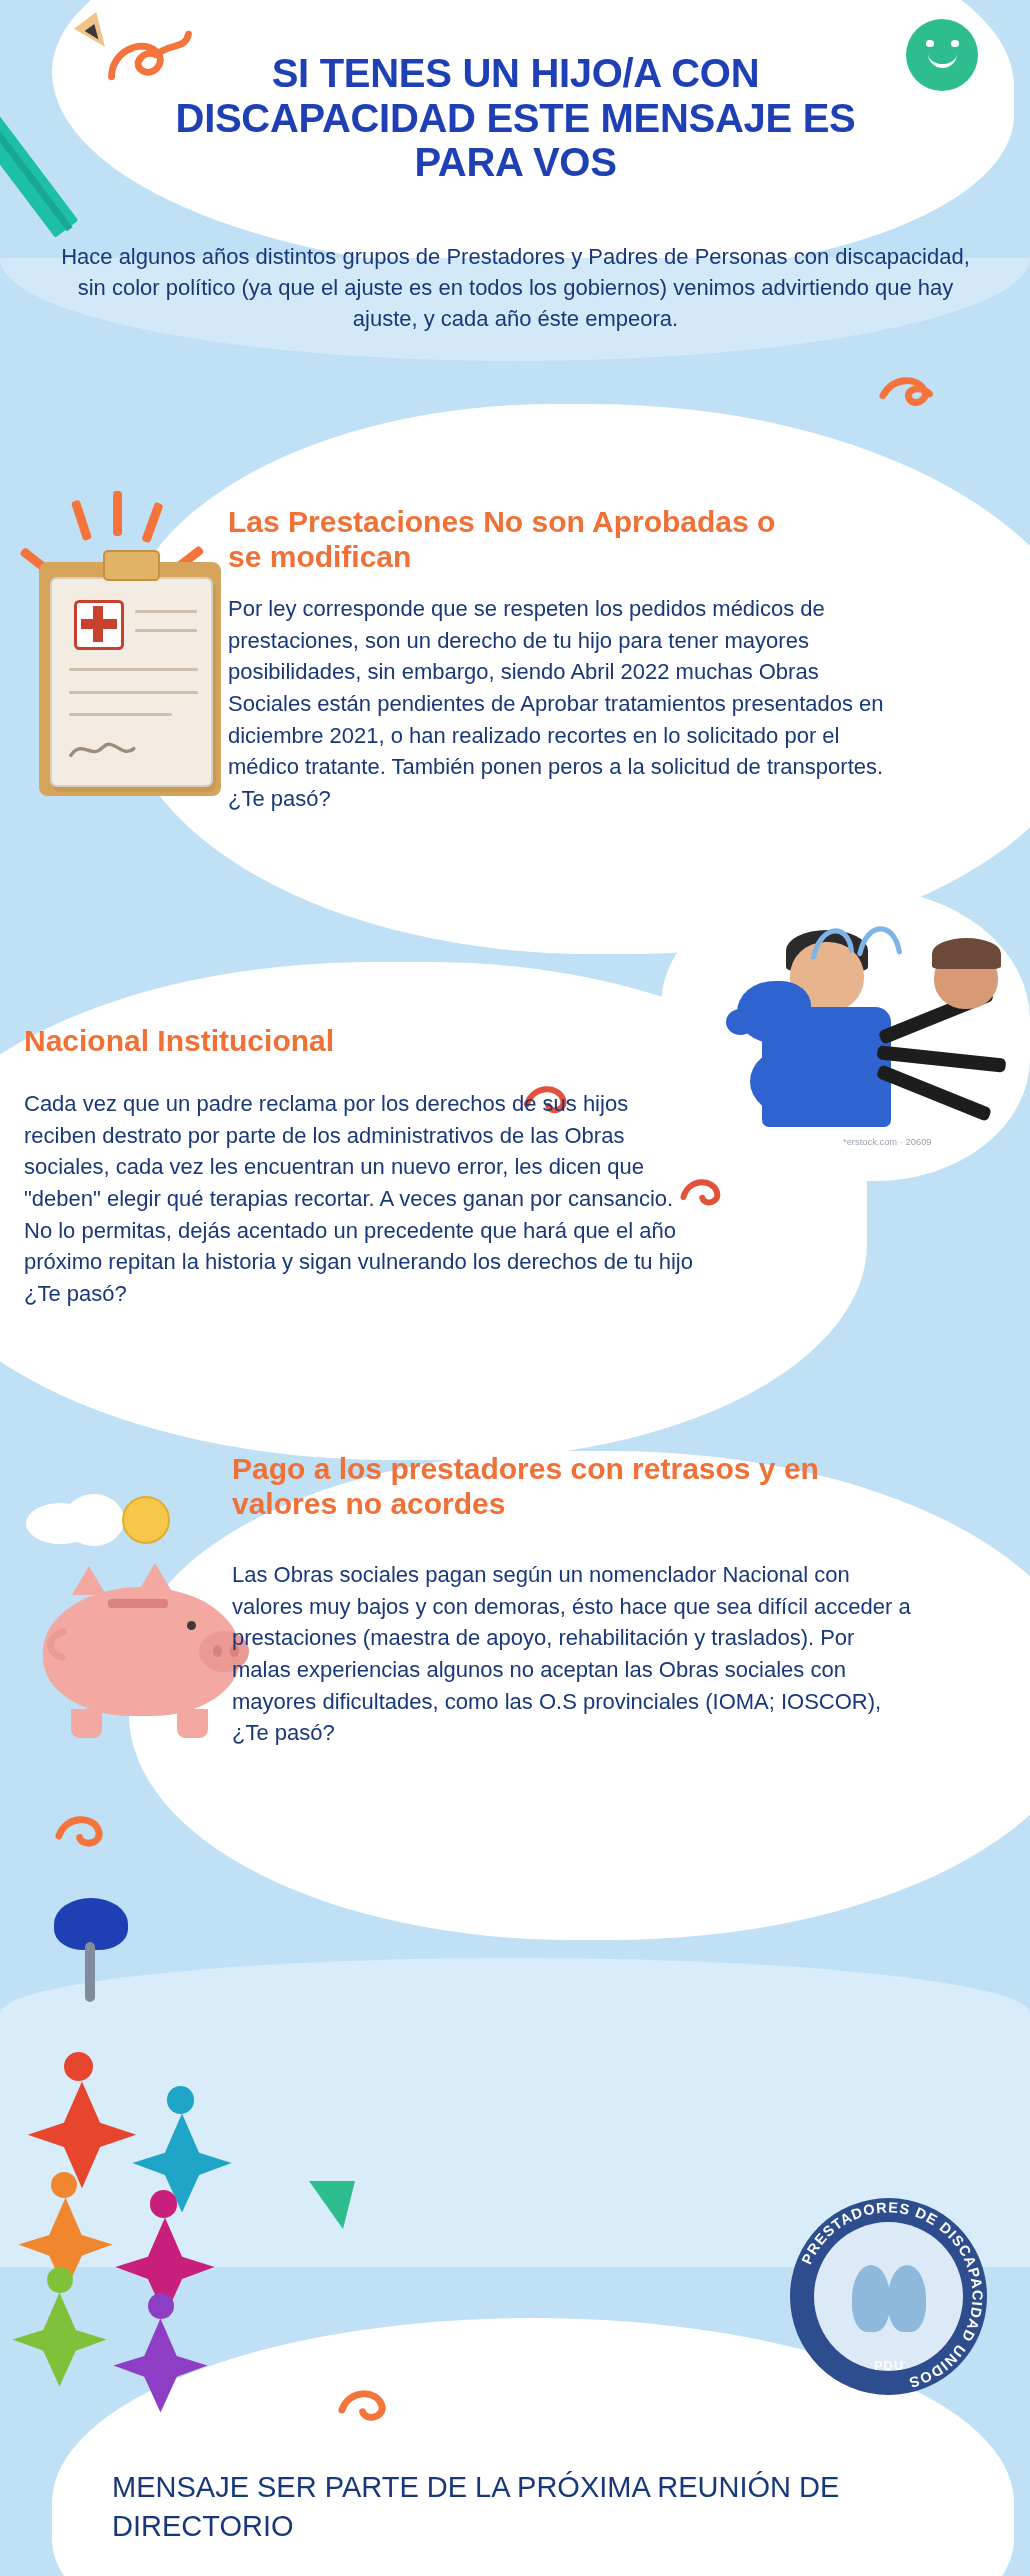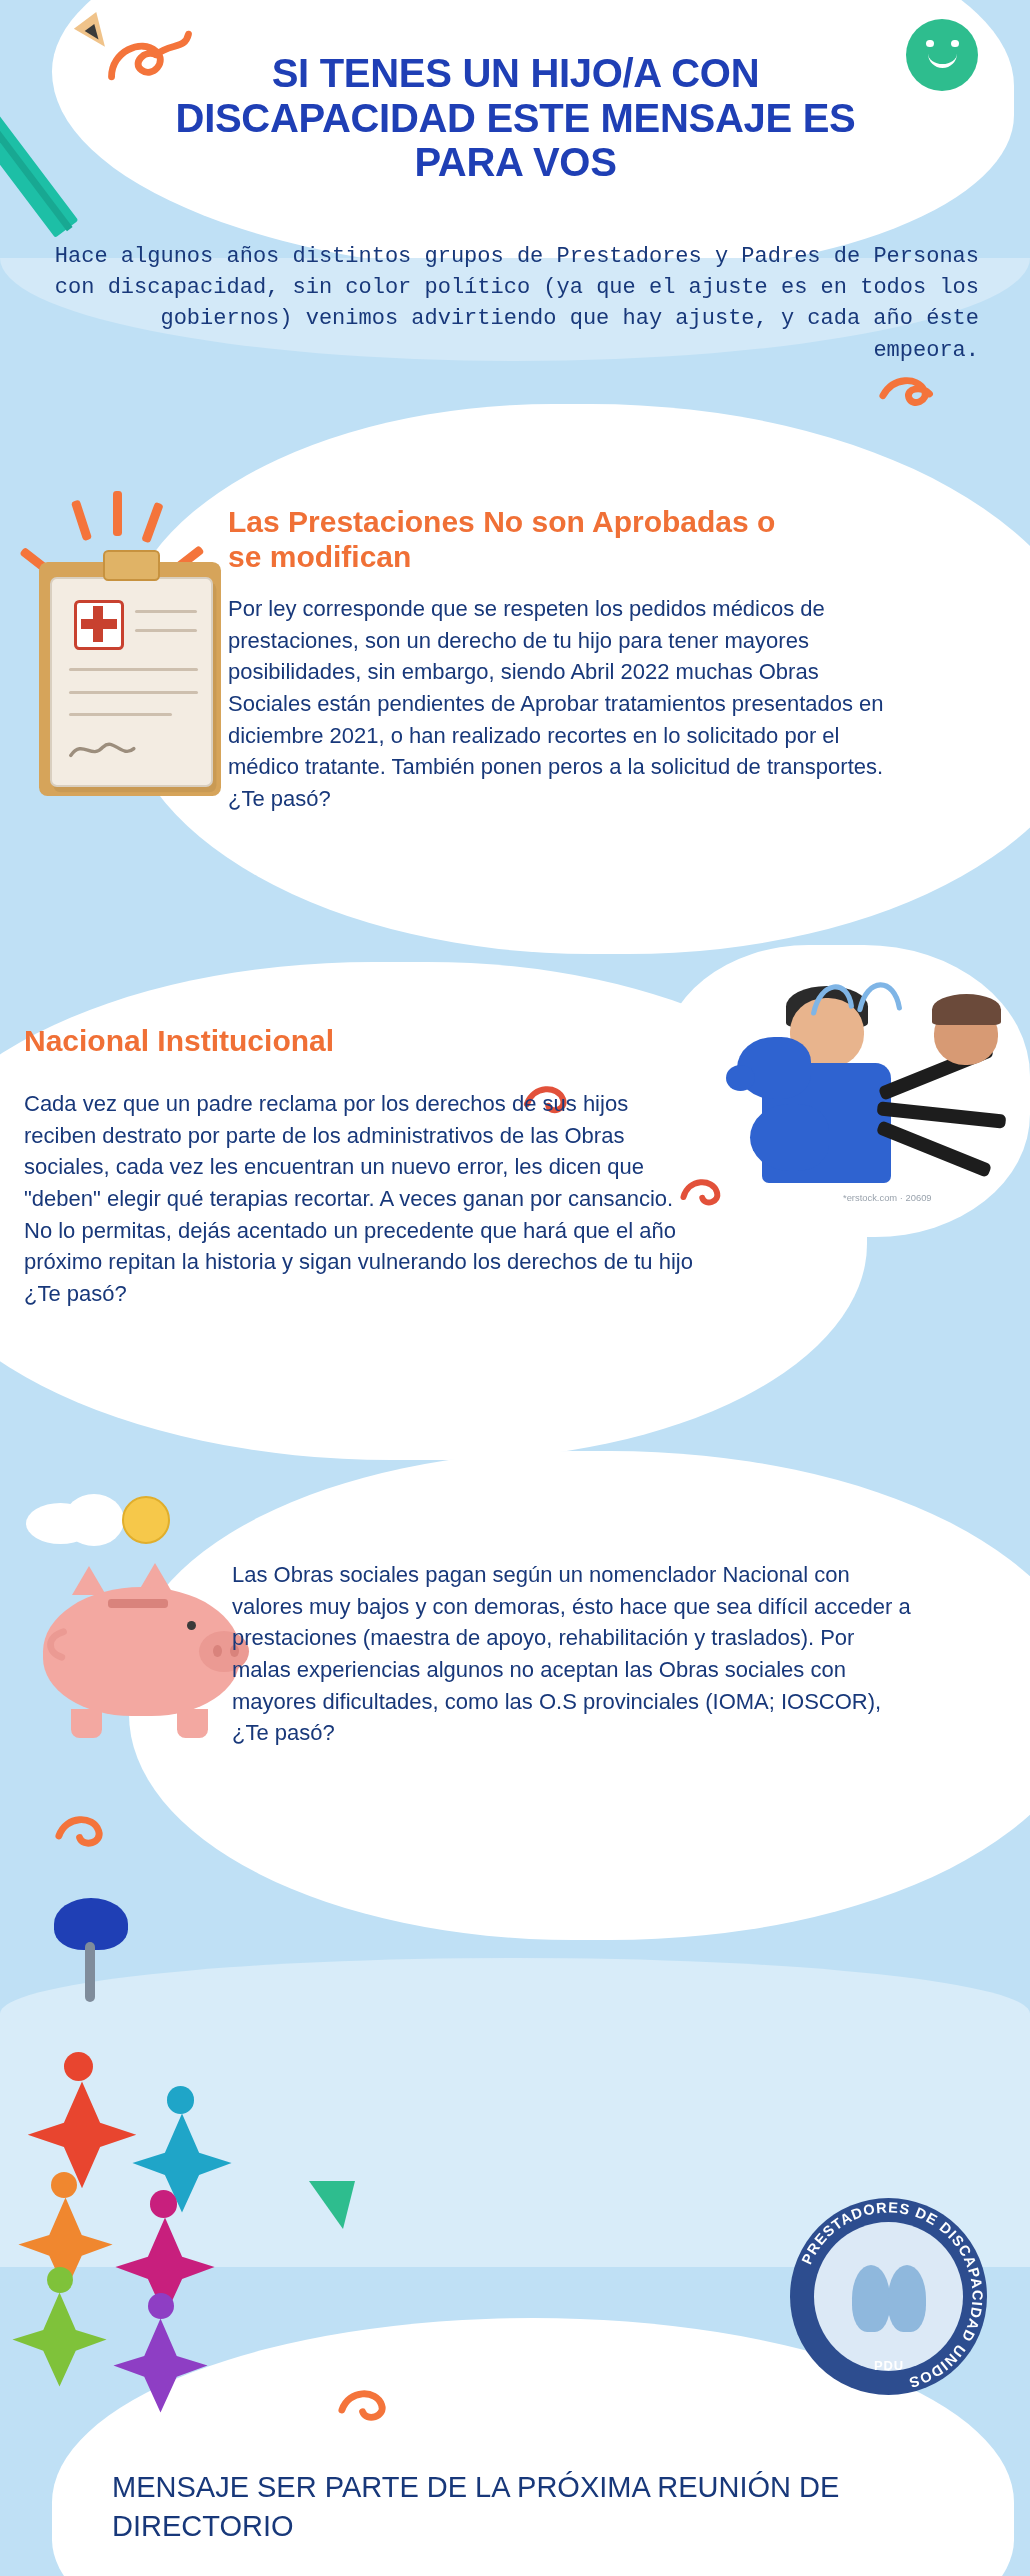--- a/index.html
+++ b/index.html
@@ -37,22 +37,21 @@
     font-size: 40px;
     line-height: 1.12;
     text-align: center;
     letter-spacing: -0.3px;
   }
 
   .intro-text {
     color: #18387a;
     font-size: 22px;
     line-height: 1.42;
-    text-align: right;
-    font-family: Liberation Mono, monospace;
+    text-align: center;
   }
 
   .head-orange {
     color: #f07036;
     font-weight: bold;
     font-size: 30px;
     line-height: 1.16;
   }
 
   .body-blue {
@@ -283,21 +282,21 @@
   <div class="clip-line" style="left:118px; top:86px; width:62px;"></div>
   <div class="clip-line" style="left:118px; top:105px; width:62px;"></div>
   <div class="clip-line" style="left:52px; top:144px; width:129px;"></div>
   <div class="clip-line" style="left:52px; top:167px; width:129px;"></div>
   <div class="clip-line" style="left:52px; top:189px; width:103px;"></div>
   <svg style="position:absolute; left:50px; top:211px;" width="103" height="29" viewBox="0 0 120 34">
     <path d="M4 24 C 18 4, 28 30, 42 14 C 54 2, 64 28, 78 16" fill="none" stroke="#9c8e7d" stroke-width="4" stroke-linecap="round"></path>
   </svg>
 </div>
 
-<div style="position:absolute; left:661px; top:936px; width:369px; height:318px;text-align:center;">
+<div style="position:absolute; left:661px; top:880px; width:369px; height:318px;text-align:center;">
   <div class="box-white" style="left:0; top:8.6px; width:369px; height:292px;"></div>
 
   <div class="boxer-hair" style="left:125px; top:50px; width:82px; height:41px;"></div>
   <div class="boxer-head" style="left:129px; top:62px; width:74px; height:70px;"></div>
   <div class="boxer-torso" style="left:101px; top:127px; width:129px; height:120px;"></div>
 
   <div class="arm" style="left:215px; top:129px; width:120px; height:13.7px; transform:rotate(-22deg);"></div>
   <div class="arm" style="left:216px; top:172px; width:129px; height:13.7px; transform:rotate(6deg);"></div>
   <div class="arm" style="left:213px; top:206px; width:120px; height:13.7px; transform:rotate(22deg);"></div>
 
@@ -402,20 +401,21 @@
   <h1 class="section title-main" style="left:129px; top:24px; width:773px;">SI TENES UN HIJO/A CON DISCAPACIDAD ESTE MENSAJE ES PARA VOS</h1>
 
   <p class="section intro-text" style="left:52px; top:219px; width:927px;">Hace algunos años distintos grupos de Prestadores y Padres de Personas con discapacidad, sin color político (ya que el ajuste es en todos los gobiernos) venimos advirtiendo que hay ajuste, y cada año éste empeora.</p>
 
   <h2 class="section head-orange" style="left:228px; top:480px; width:584px;">Las Prestaciones No son Aprobadas o se modifican</h2>
   <p class="section body-blue" style="left:228px; top:571px; width:678px;">Por ley corresponde que se respeten los pedidos médicos de prestaciones, son un derecho de tu hijo para tener mayores posibilidades, sin embargo, siendo Abril 2022 muchas Obras Sociales están pendientes de Aprobar tratamientos presentados en diciembre 2021, o han realizado recortes en lo solicitado por el médico tratante. También ponen peros a la solicitud de transportes. ¿Te pasó?</p>
 
   <h2 class="section head-orange" style="left:24px; top:999px; width:550px;">Nacional Institucional</h2>
   <p class="section body-blue" style="left:24px; top:1066px; width:678px;">Cada vez que un padre reclama por los derechos de sus hijos reciben destrato por parte de los administrativos de las Obras sociales, cada vez les encuentran un nuevo error, les dicen que "deben" elegir qué terapias recortar. A veces ganan por cansancio. No lo permitas, dejás acentado un precedente que hará que el año próximo repitan la historia y sigan vulnerando los derechos de tu hijo ¿Te pasó?</p>
 
+  <h2 class="section head-orange" style="left:232px; top:1427px; width:601px;">Pago a los prestadores con retrasos y en valores no acordes</h2>
   <p class="section body-blue" style="left:232px; top:1537px; width:687px;">Las Obras sociales pagan según un nomenclador Nacional con valores muy bajos y con demoras, ésto hace que sea difícil acceder a prestaciones (maestra de apoyo, rehabilitación y traslados). Por malas experiencias algunos no aceptan las Obras sociales con mayores dificultades, como las O.S provinciales (IOMA; IOSCOR), ¿Te pasó?</p>
 
   <div class="bubble-tail" style="left:309px; top:2181px;"></div>
 
   <p class="section footer-text" style="left:112px; top:2439px; width:859px;">MENSAJE SER PARTE DE LA PRÓXIMA REUNIÓN DE DIRECTORIO</p>
 </div>
 
 <div class="seal" style="left:790px; top:2198px; width:197px; height:197px;">
   <div class="seal-inner" style="left:24px; top:24px; width:149px; height:149px;"></div>
   <svg style="position:absolute; left:0; top:0;" width="197" height="197" viewBox="0 0 230 230">

